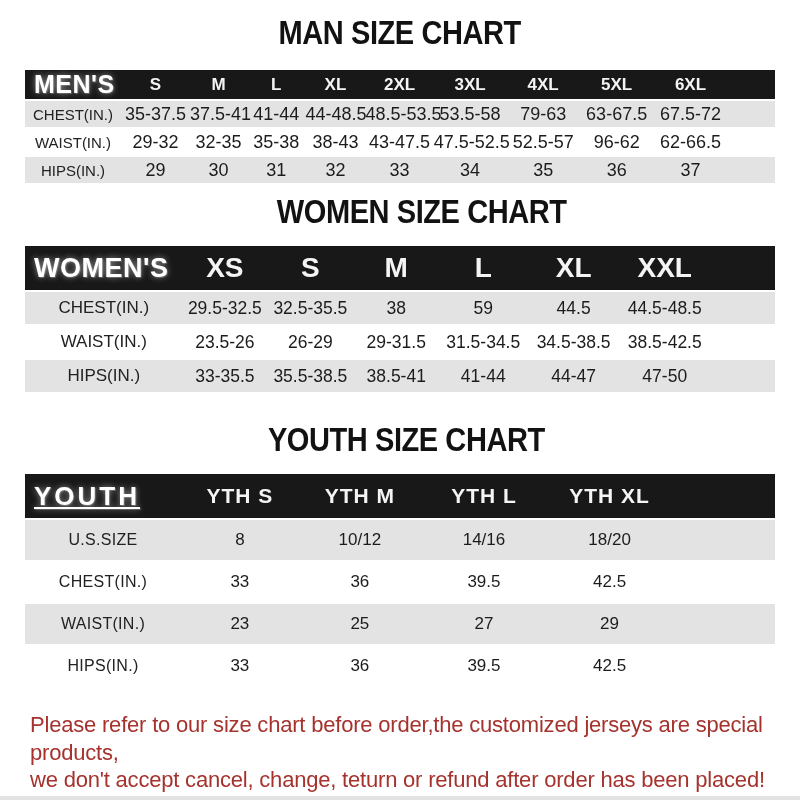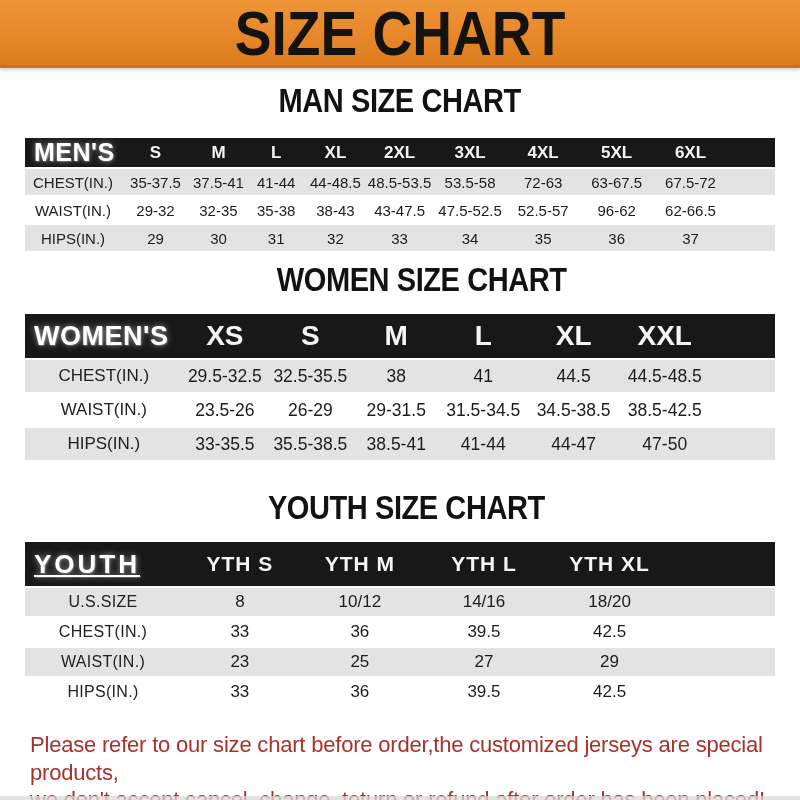--- a/index.html
+++ b/index.html
@@ -60,54 +60,51 @@
   .size-table tbody td {
     text-align: center; color: #1c1c1c; padding: 0; white-space: nowrap;
   }
   .size-table tbody tr:nth-child(odd)  { background: #e3e3e3; }
   .size-table tbody tr:nth-child(even) { background: #ffffff; }
   .size-table tbody td.row-label { color: #222; }
 
   
   #table-men thead th { height: 23px; font-size: 17px; }
   #table-men thead th.tbl-label { font-size: 25px; letter-spacing: .5px; }
-  #table-men tbody td { height: 26px; font-size: 15px; }
+  #table-men tbody td { height: 26px; font-size: 18px; }
   #table-men tbody td.row-label { font-size: 15px; }
 
   
   #table-women thead th { height: 44px; font-size: 28px; }
   #table-women thead th.tbl-label { font-size: 27px; letter-spacing: .5px; }
   #table-women tbody td { height: 32px; font-size: 17.5px; }
   #table-women tbody td.row-label { font-size: 17px; }
 
   
   #table-youth thead th { height: 44px; font-size: 21px; letter-spacing: 1px; }
   #table-youth thead th.tbl-label { font-size: 26px; letter-spacing: 3px; text-decoration: underline; }
-  #table-youth tbody td { height: 28px; font-size: 17px; }
+  #table-youth tbody td { height: 40px; font-size: 17px; }
   #table-youth tbody td.row-label { font-size: 16px; letter-spacing: .3px; }
 
   
   .footer-note {
     margin-top: 23px; padding-left: 30px;
     font-size: 22px; line-height: 27.5px;
     color: #a5322d; letter-spacing: -0.2px;
   }
   .bottom-edge {
     position: absolute; bottom: 0; left: 0; width: 100%; height: 4px;
     background: #d9d9d9; opacity: .75;
   }
 </style>
 </head>
 <body>
 
 <div class="page">
 
-  <div class="banner">
-    <div class="banner-title">SIZE CHART</div>
-  </div>
 
   <h2 class="section-heading" id="heading-men">
     <span>MAN SIZE CHART</span>
   </h2>
 
   <table class="size-table" id="table-men">
     <colgroup>
       <col style="width:12.8%">
         <col style="width:9.2%">
         <col style="width:7.6%">
@@ -137,21 +134,21 @@
       </thead>
     <tbody>
         <tr>
           <td class="row-label">CHEST(IN.)</td>
           <td>35-37.5</td>
           <td>37.5-41</td>
           <td>41-44</td>
           <td>44-48.5</td>
           <td>48.5-53.5</td>
           <td>53.5-58</td>
-          <td>72-63</td>
+          <td>79-63</td>
           <td>63-67.5</td>
           <td>67.5-72</td>
           <td></td>
         </tr>
         <tr>
           <td class="row-label">WAIST(IN.)</td>
           <td>29-32</td>
           <td>32-35</td>
           <td>35-38</td>
           <td>38-43</td>
@@ -204,21 +201,21 @@
           <th>XXL</th>
           <th></th>
         </tr>
       </thead>
     <tbody>
         <tr>
           <td class="row-label">CHEST(IN.)</td>
           <td>29.5-32.5</td>
           <td>32.5-35.5</td>
           <td>38</td>
-          <td>41</td>
+          <td>59</td>
           <td>44.5</td>
           <td>44.5-48.5</td>
           <td></td>
         </tr>
         <tr>
           <td class="row-label">WAIST(IN.)</td>
           <td>23.5-26</td>
           <td>26-29</td>
           <td>29-31.5</td>
           <td>31.5-34.5</td>

